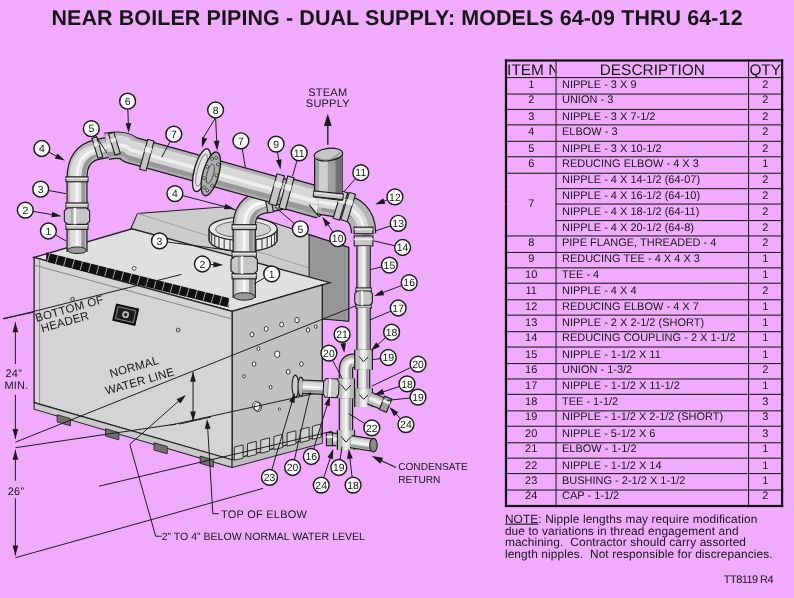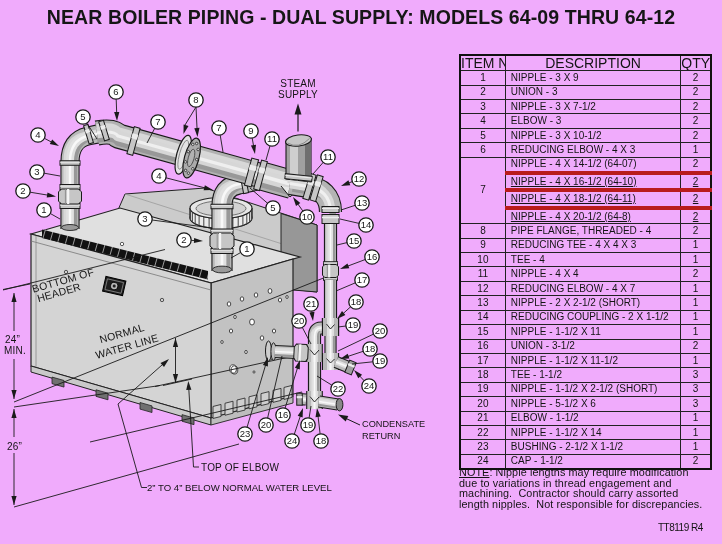--- a/index.html
+++ b/index.html
@@ -7,21 +7,21 @@
   font-family:"Liberation Sans",sans-serif;color:#111;}
 .title{position:absolute;left:0;top:6px;width:722px;text-align:center;
   font-size:19.5px;font-weight:bold;letter-spacing:0.1px;color:#161616;}
 #diag{position:absolute;left:0;top:0;}
 table.parts{position:absolute;left:459px;top:54px;width:253px;border-collapse:collapse;
   table-layout:fixed;font-size:10px;color:#141414;}
 table.parts td{border:1px solid #222;padding:0 0 0 5px;height:13.42px;line-height:12px;
   overflow:hidden;white-space:nowrap;}
 table.parts tr.hd td{height:14.2px;font-size:14px;letter-spacing:0;}
 table.parts td.c{padding-left:0;}
-table.parts tr.g td{border-top:4px solid #b91c1c;text-decoration:underline;}
+table.parts tr.g td{border-top:1px solid #b91c1c;}
 table.parts td.c{text-align:center;padding:0;}
 table.parts{border:2px solid #111;}
 .note{position:absolute;left:459px;top:467px;width:245px;font-size:10.8px;
   line-height:10.6px;color:#141414;letter-spacing:0.1px;}
 .tt{position:absolute;left:658px;top:522px;width:64px;font-size:10px;letter-spacing:-0.5px;color:#141414;}
 </style>
 </head>
 <body>
 <div class="page">
 <div class="title">NEAR BOILER PIPING - DUAL SUPPLY: MODELS 64-09 THRU 64-12</div>
@@ -660,21 +660,21 @@
           <td>REDUCING COUPLING - 2 X 1-1/2</td>
           <td class="c">1</td>
         </tr>
 <tr>
           <td class="c">15</td>
           <td>NIPPLE - 1-1/2 X 11</td>
           <td class="c">1</td>
         </tr>
 <tr>
           <td class="c">16</td>
-          <td>UNION - 3-1/2</td>
+          <td>UNION - 1-3/2</td>
           <td class="c">2</td>
         </tr>
 <tr>
           <td class="c">17</td>
           <td>NIPPLE - 1-1/2 X 11-1/2</td>
           <td class="c">1</td>
         </tr>
 <tr>
           <td class="c">18</td>
           <td>TEE - 1-1/2</td>

